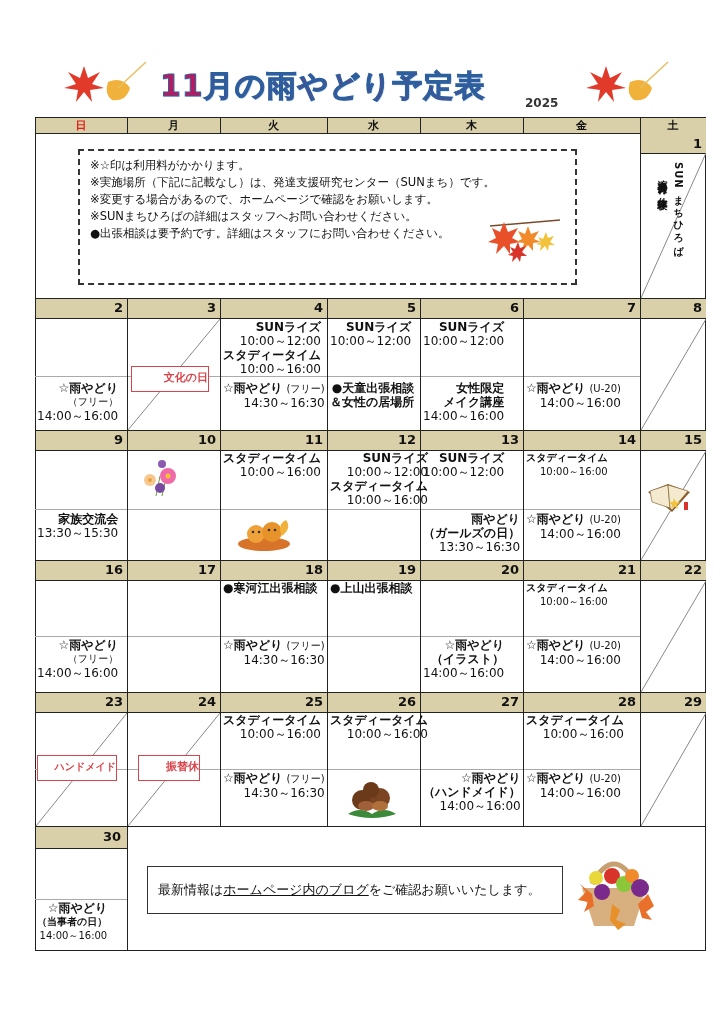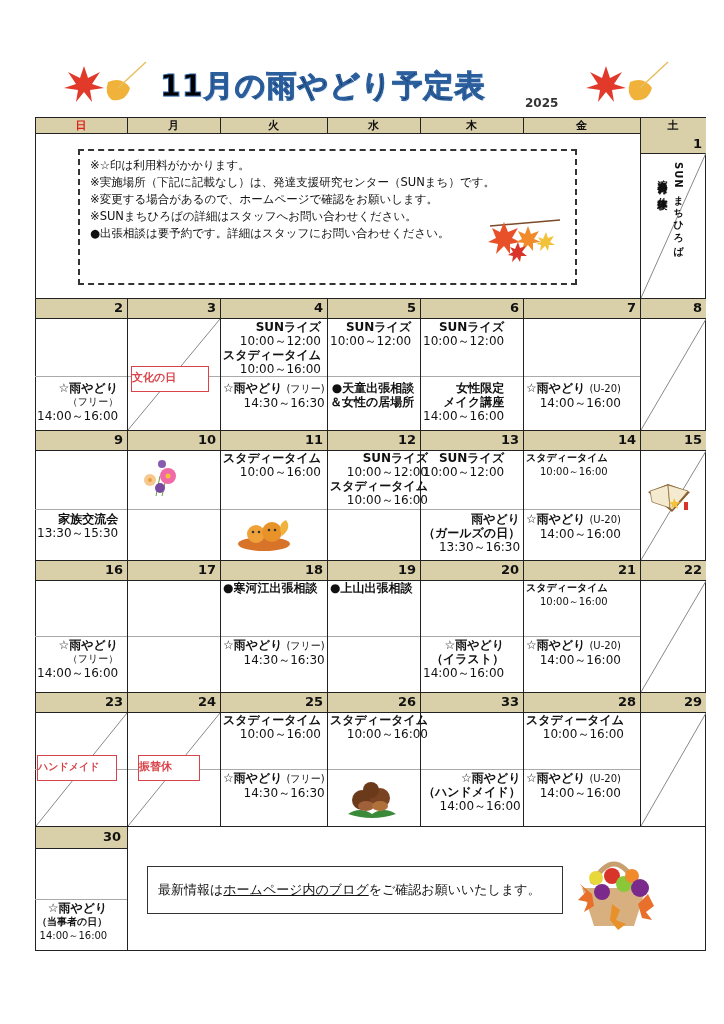--- a/index.html
+++ b/index.html
@@ -1,35 +1,35 @@
 <!DOCTYPE html>
 <html><head>
 <meta charset="utf-8">
 <style>
   * { box-sizing: border-box; margin: 0; padding: 0; }
   html, body { width: 724px; height: 1024px; background: #fff; overflow: hidden; }
   body { position: relative; font-family: "DejaVu Sans", "Liberation Sans", sans-serif; color: #111; }
   .abs { position: absolute; }
-  .title { left: 160px; top: 66px; font-size: 30px; font-weight: bold; color: #000000;
+  .title { left: 160px; top: 66px; font-size: 30px; font-weight: bold; color: #be185d;
     letter-spacing: 1px; -webkit-text-stroke: 1px #2c5f9e; text-shadow: 1px 1px 0 #cfe0f3; }
   .year { left: 525px; top: 96px; font-size: 12px; font-weight: bold; color: #333; }
   .deco { width: 86px; height: 50px; }
   .grid { position: absolute; left: 35px; top: 117px; width: 671px; height: 834px; border: 1.5px solid #222; }
   .hline { position: absolute; height: 0; border-top: 1.5px solid #222; }
   .vline { position: absolute; width: 0; border-left: 1.5px solid #222; }
   .thin { border-color: #aaa; border-top-width: 1px; }
   .hdr { position: absolute; background: #d9cfa8; }
   .wd { position: absolute; top: 118px; height: 15px; font-size: 11px; font-weight: bold; text-align: center; line-height: 15px; }
   .dn { position: absolute; font-size: 13px; font-weight: bold; text-align: right; line-height: 20px; padding-right: 4px; }
   .ev { position: absolute; font-size: 12px; line-height: 14px; white-space: nowrap; text-align: right; }
   .ev b { font-weight: bold; }
   .small { font-size: 10px; }
   .diag { position: absolute; }
   .holiday { position: absolute; border: 1.5px solid #d9434a; color: #d9434a; background: #fff;
-    font-size: 11px; font-weight: bold; text-align: left; line-height: 22px; height: 26px; }
+    font-size: 11px; font-weight: bold; text-align: right; line-height: 22px; height: 26px; }
   .notice { position: absolute; left: 78px; top: 149px; width: 499px; height: 136px; border: 2px dashed #333; padding: 6px 10px;
     font-size: 11.5px; line-height: 17px; }
   .notice .sp { height: 10px; }
   .news { position: absolute; left: 147px; top: 866px; width: 416px; height: 48px; border: 1px solid #333;
     font-size: 13px; line-height: 46px; padding-left: 10px; }
   .news u { text-decoration: underline; margin-top: 33px; }
   .vert { position: absolute; writing-mode: vertical-rl; font-size: 10px; font-weight: bold; line-height: 13px; letter-spacing: 1px; }
 </style>
 </head>
 <body>
@@ -291,21 +291,21 @@
 </div>
 <div class="ev" style="left:526px;top:638px">
   <div><b>☆雨やどり</b> <span class="small">(U-20)</span></div>
     <div>14:00～16:00</div>
 </div>
 
 <div class="dn" style="left:35px;top:692px;width:92px">23</div>
 <div class="dn" style="left:127px;top:692px;width:93px">24</div>
 <div class="dn" style="left:220px;top:692px;width:107px">25</div>
 <div class="dn" style="left:327px;top:692px;width:93px">26</div>
-<div class="dn" style="left:420px;top:692px;width:103px">33</div>
+<div class="dn" style="left:420px;top:692px;width:103px">27</div>
 <div class="dn" style="left:523px;top:692px;width:117px">28</div>
 <div class="dn" style="left:640px;top:692px;width:66px">29</div>
 
 <div class="holiday" style="left:37px;top:755px;width:80px;font-size:10px">ハンドメイド</div>
 <div class="holiday" style="left:138px;top:755px;width:62px">振替休</div>
 <div class="ev" style="left:223px;top:713px">
   <div><b>スタディータイム</b></div>
     <div>10:00～16:00</div>
 </div>
 <div class="ev" style="left:223px;top:771px">

